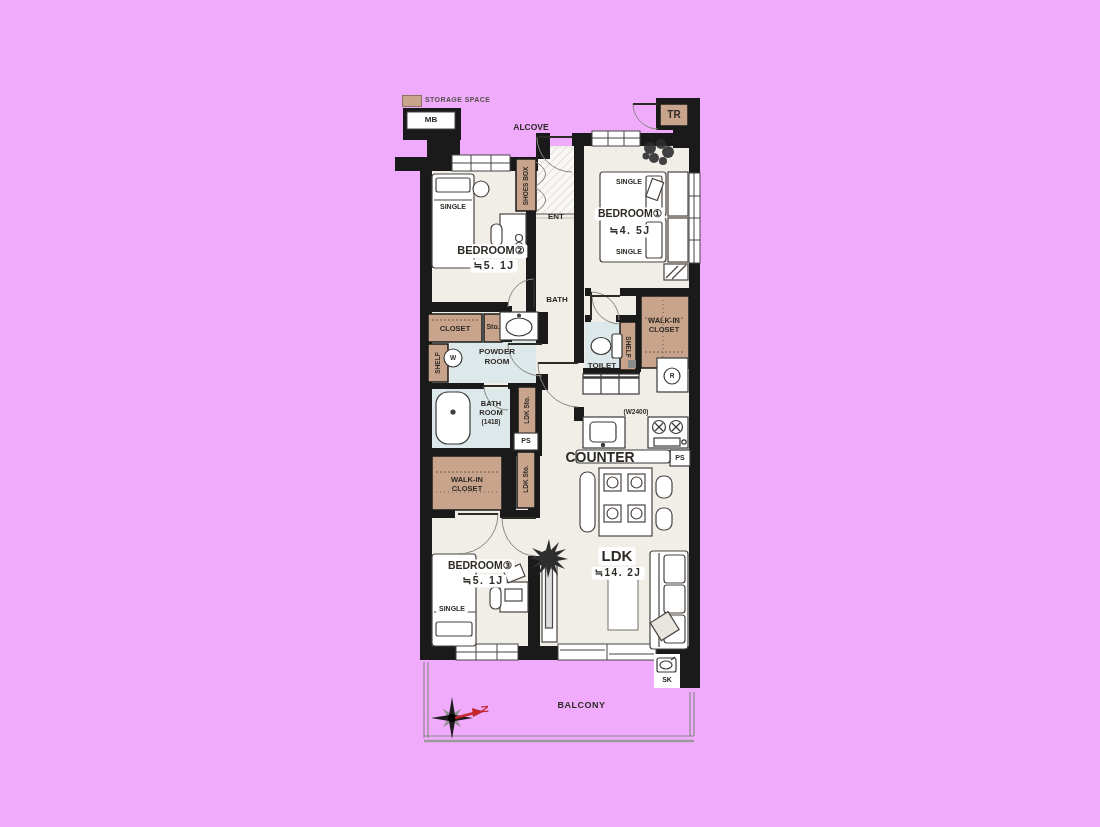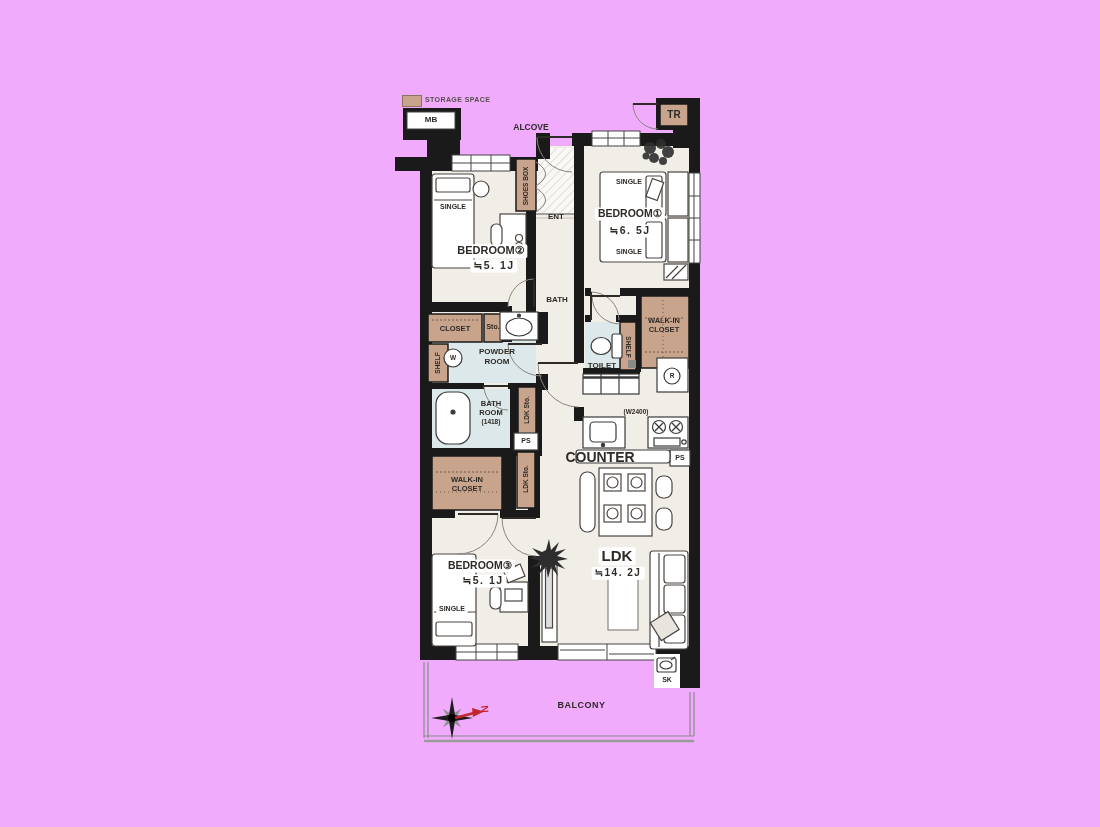--- a/index.html
+++ b/index.html
@@ -292,21 +292,21 @@
 
 <div class="lbl v" style="left:526px;top:186px;font-size:6.5px;">SHOES BOX</div>
 <div class="lbl" style="left:556px;top:172px;font-size:8px;margin-top:45px;">ENT</div>
 <div class="lbl" style="left:557px;top:300px;font-size:8px;">BATH</div>
 
 <div class="lbl bg" style="left:491px;top:251px;font-size:11px;">BEDROOM②</div>
 <div class="lbl bg" style="left:494px;top:266px;font-size:10.5px;letter-spacing:1.5px;">≒5. 1J</div>
 <div class="lbl bg" style="left:453px;top:207px;font-size:7px;">SINGLE</div>
 
 <div class="lbl bg" style="left:630px;top:214px;font-size:10.5px;">BEDROOM①</div>
-<div class="lbl bg" style="left:630px;top:231px;font-size:10.5px;letter-spacing:1.5px;">≒6. 5J</div>
+<div class="lbl bg" style="left:630px;top:231px;font-size:10.5px;letter-spacing:1.5px;">≒4. 5J</div>
 <div class="lbl bg" style="left:629px;top:182px;font-size:7px;">SINGLE</div>
 <div class="lbl bg" style="left:629px;top:252px;font-size:7px;">SINGLE</div>
 
 <div class="lbl" style="left:455px;top:329px;font-size:7.5px;">CLOSET</div>
 <div class="lbl" style="left:493px;top:327px;font-size:7px;">Sto.</div>
 <div class="lbl v" style="left:438px;top:363px;font-size:6.5px;">SHELF</div>
 <div class="lbl" style="left:453px;top:358px;font-size:6.5px;">W</div>
 
 <div class="lbl" style="left:497px;top:352px;font-size:8px;">POWDER</div>
 <div class="lbl" style="left:497px;top:362px;font-size:8px;">ROOM</div>

